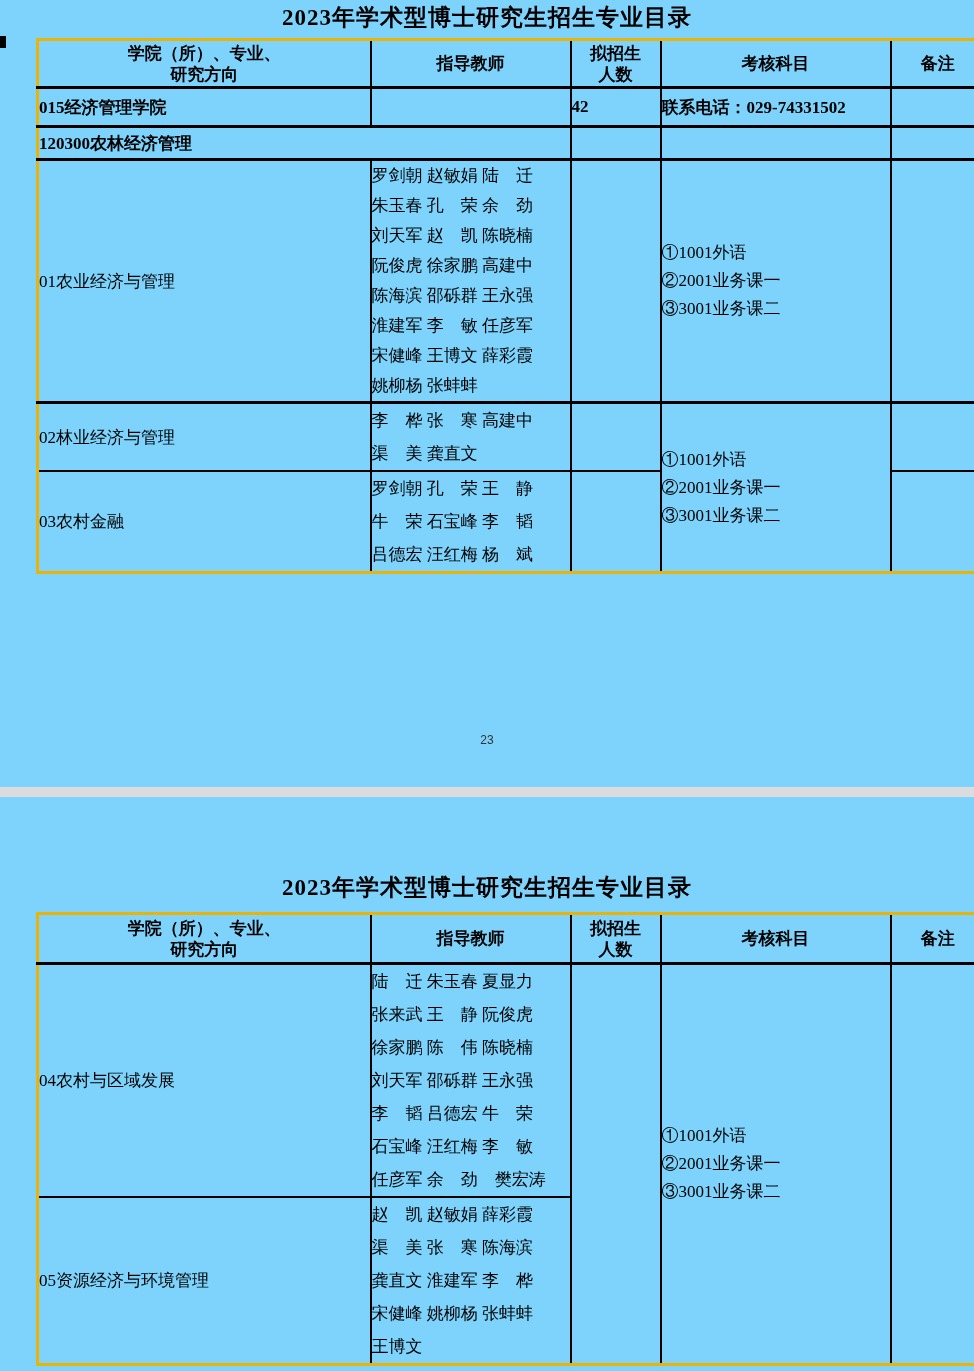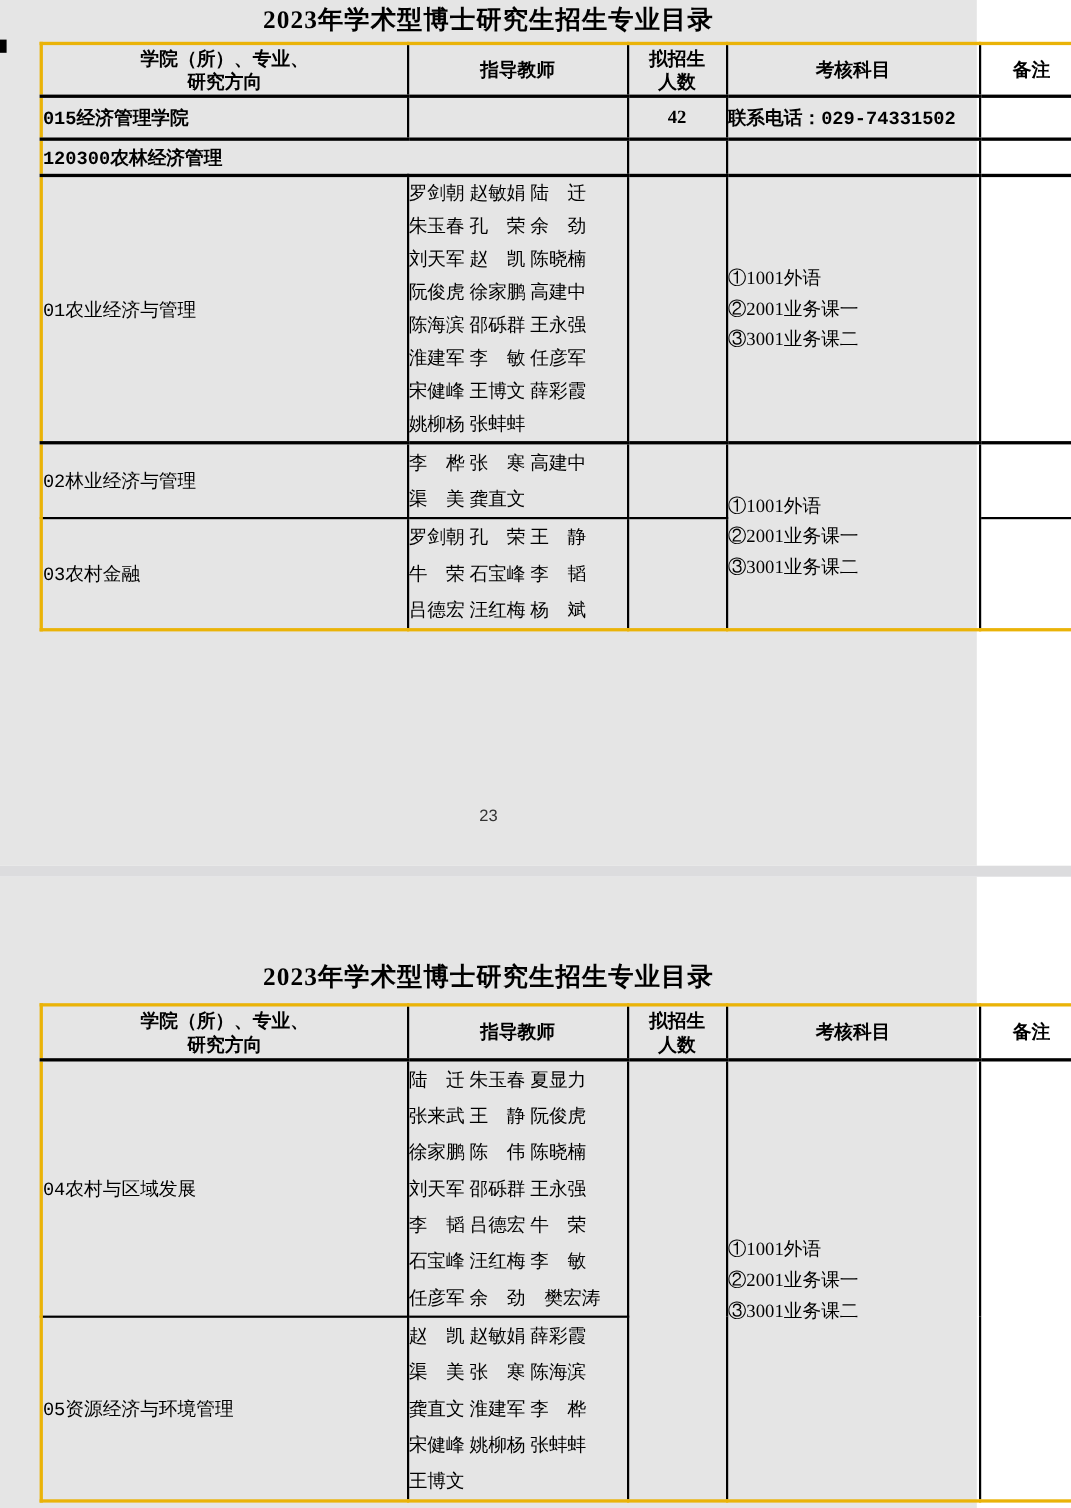--- a/index.html
+++ b/index.html
@@ -3,21 +3,21 @@
 <meta charset="utf-8">
 <style>
   * { margin: 0; padding: 0; box-sizing: border-box; }
   html, body { background: #ffffff; }
   body {
     width: 974px; height: 1371px;
     position: relative; overflow: hidden;
     font-family: "Liberation Serif", "DejaVu Serif", serif;
     color: #000;
   }
-  .page { position: absolute; left: 0; width: 888px; background: #e5e5e5; padding-left: 46px; }
+  .page { position: absolute; left: 0; width: 974px; background: #7dd3fc; padding-left: 46px; }
   .page1 { top: 0; height: 787px; }
   .separator { position: absolute; top: 787px; left: 0; width: 974px; height: 10px; background: #dcdcde; }
   .page2 { top: 797px; height: 574px; }
   .edge-artifact { position: absolute; left: 0; top: 36px; width: 6px; height: 12px; background: #000; }
 
   .doc-title {
     position: absolute; left: 0; width: 100%;
     text-align: center; font-weight: bold; font-size: 23px; line-height: 26px;
     letter-spacing: 1px;
   }
@@ -37,23 +37,23 @@
   }
   table.catalog { border: 3px solid #eab308; margin-left: 24px; }
   tr.header-row th { border-bottom: 3px solid #000; }
 
   tr.header-row th {
     font-weight: bold; text-align: center; white-space: pre-line; line-height: 21px;
   }
   .page1 tr.header-row { height: 48px; }
   .page2 tr.header-row { height: 50px; }
 
-  td.left { text-align: left; padding-left: 5px; font-family: Liberation Mono, monospace; }
+  td.left { text-align: left; padding-left: 5px; }
   td.bold { font-weight: bold; }
-  td.center { text-align: center; }
+  td.center { }
 
   tr.college-row { height: 39px; }
   tr.college-row td { border-bottom: 3px solid #000; }
   tr.major-row { height: 33px; }
   tr.major-row td { border-bottom: 3px solid #000; }
 
   .page1 tr.r01 { height: 240px; }
   .page1 tr.r01 td { border-bottom: 3px solid #000; }
   .page1 tr.r02 { height: 67px; }
   .page1 tr.r03 { height: 101px; }
@@ -63,21 +63,21 @@
   td.teachers { padding: 2px 4px 2px 8px; }
   td.teachers div { white-space: nowrap; }
   .lh30 div { line-height: 30px; font-family: Liberation Serif, serif; }
   .lh33 div { line-height: 33px; }
 
   td.exam-cell { padding-left: 8px; }
   td.exam-cell div { line-height: 28px; white-space: nowrap; }
 
   .page-number {
     position: absolute; top: 733px; left: 0; width: 100%;
-    text-align: center; font-size: 15px; color: #333;
+    text-align: center; font-size: 12px; color: #333;
     font-family: "Liberation Sans", "DejaVu Sans", sans-serif;
   }
 </style>
 </head>
 <body>
 
 <div class="page page1">
   <div class="edge-artifact"></div>
   <div class="doc-title">2023年学术型博士研究生招生专业目录</div>
 

